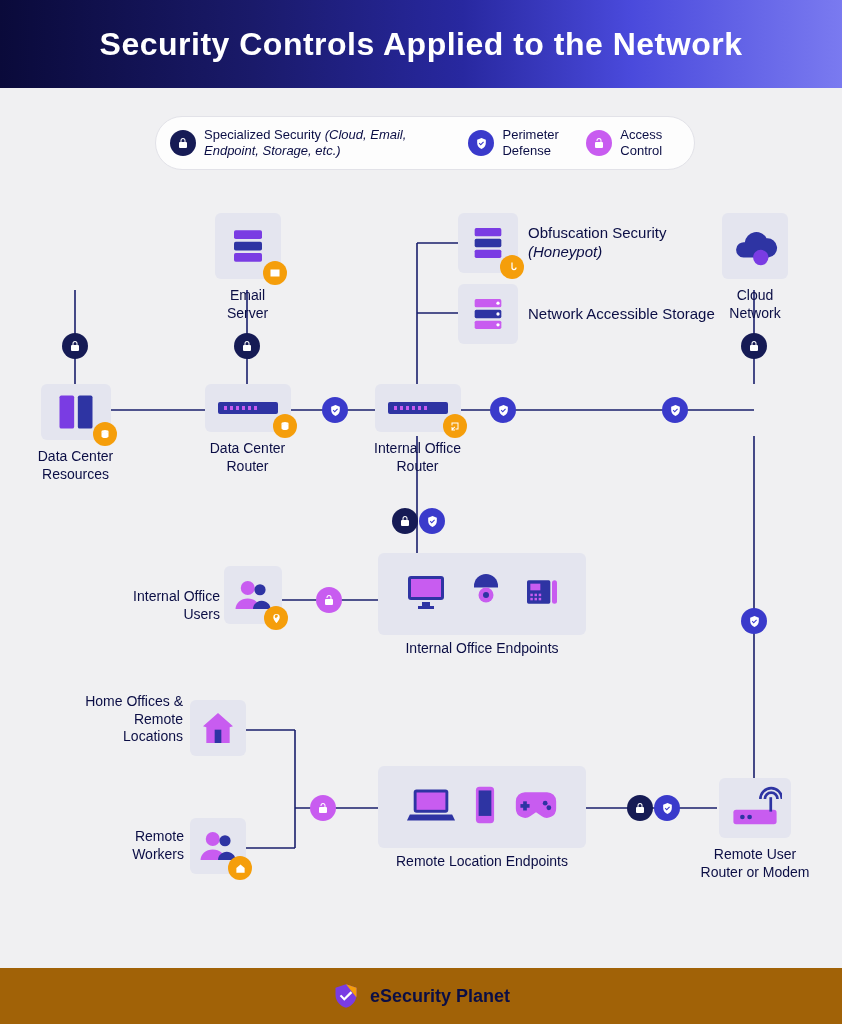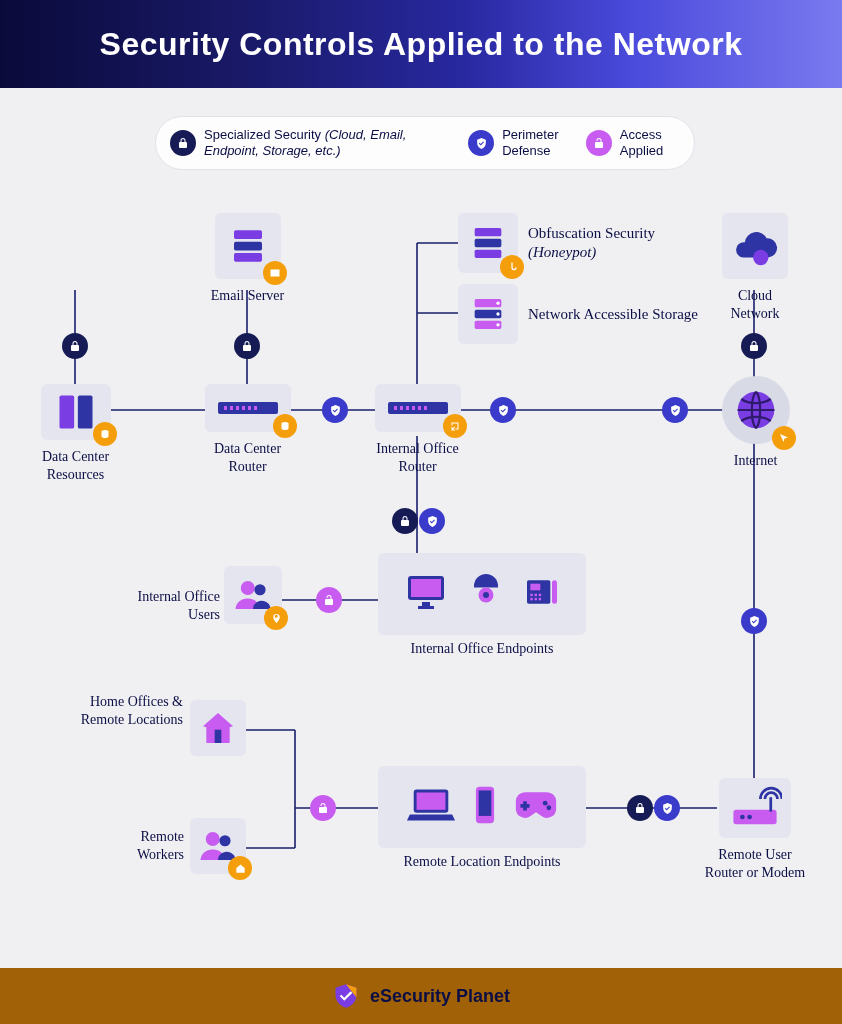--- a/index.html
+++ b/index.html
@@ -73,21 +73,21 @@
       margin: 0 auto 8px;
       display: flex;
       align-items: center;
       justify-content: center;
       position: relative;
     }
     .node .iconbox.wide {
       width: 86px;
       height: 48px;
     }
-    .node .lbl { font-size: 14px; line-height: 1.25; font-weight: 500; font-family: Liberation Serif, serif; }
+    .node .lbl { font-size: 14px; line-height: 1.25; font-weight: 500; }
     .node.side .iconbox { margin: 0; }
     .node.side { display: flex; align-items: center; gap: 10px; text-align: left; }
     .node.side .lbl { font-size: 15px; }
     .corner-badge {
       position: absolute;
       right: -6px; bottom: -6px;
       width: 24px; height: 24px;
       border-radius: 50%;
       background: #f59e0b;
       display: flex; align-items: center; justify-content: center;
@@ -185,21 +185,21 @@
           </svg>
       </span>
       <span class="txt">Perimeter Defense</span>
     </div>
     <div class="item">
       <span class="badge b-pink">
         <svg width="12" height="12" viewBox="0 0 24 24">
             <path class="ic-white" d="M12 2a5 5 0 0 0-5 5v1h2V7a3 3 0 1 1 6 0v3H6a2 2 0 0 0-2 2v8a2 2 0 0 0 2 2h12a2 2 0 0 0 2-2v-8a2 2 0 0 0-2-2h-1V7a5 5 0 0 0-5-5z"></path>
           </svg>
       </span>
-      <span class="txt">Access Applied</span>
+      <span class="txt">Access Control</span>
     </div>
   </div>
 
 
   <div class="node" style="left:210px; top:125px; width:75px">
     <div class="iconbox">
       <svg width="42" height="42" viewBox="0 0 24 24">
           <rect x="4" y="3" width="16" height="5" rx="1" class="ic-purple"></rect>
           <rect x="4" y="9.5" width="16" height="5" rx="1" class="ic-navy"></rect>
           <rect x="4" y="16" width="16" height="5" rx="1" class="ic-purple"></rect>
@@ -326,34 +326,20 @@
       <span class="corner-badge">
           <svg width="12" height="12" viewBox="0 0 24 24">
             <path class="ic-white" d="M5 5h6v2H7v10h10v-4h2v6H5V5zm14 0l-6 6-1.4-1.4L16.2 5H12V3h7v7h-2V5z" transform="rotate(180 12 12)"></path>
           </svg>
         </span>
     </div>
     <div class="lbl">Internal Office Router</div>
   </div>
 
 
-  <div class="node" style="left:718px; top:288px; width:75px">
-    <div class="iconbox" style="background:#d8dae6;border-radius:50%;width:68px;height:68px">
-      <svg width="44" height="44" viewBox="0 0 24 24">
-          <circle cx="12" cy="12" r="10" class="ic-purple"></circle>
-          <path fill="none" stroke="#2e1a6b" stroke-width="1.2" d="M2 12h20M12 2c3 3 3 17 0 20M12 2c-3 3-3 17 0 20M4 6c4 3 12 3 16 0M4 18c4-3 12-3 16 0"></path>
-        </svg>
-      <span class="corner-badge">
-          <svg width="12" height="12" viewBox="0 0 24 24">
-            <path class="ic-white" d="M4 4l16 7-7 2-2 7L4 4z"></path>
-          </svg>
-        </span>
-    </div>
-    <div class="lbl">Internet</div>
-  </div>
 
   <span class="big-badge b-blue" style="left:322px; top:309px">
       <svg width="13" height="13" viewBox="0 0 24 24">
         <path class="ic-white" d="M12 2l8 3v6c0 5-3.4 9.7-8 11-4.6-1.3-8-6-8-11V5l8-3zm-1.5 13.5l6-6-1.4-1.4-4.6 4.6-2.1-2.1L7 12l3.5 3.5z"></path>
       </svg>
     </span>
   <span class="big-badge b-blue" style="left:490px; top:309px">
       <svg width="13" height="13" viewBox="0 0 24 24">
         <path class="ic-white" d="M12 2l8 3v6c0 5-3.4 9.7-8 11-4.6-1.3-8-6-8-11V5l8-3zm-1.5 13.5l6-6-1.4-1.4-4.6 4.6-2.1-2.1L7 12l3.5 3.5z"></path>
       </svg>

